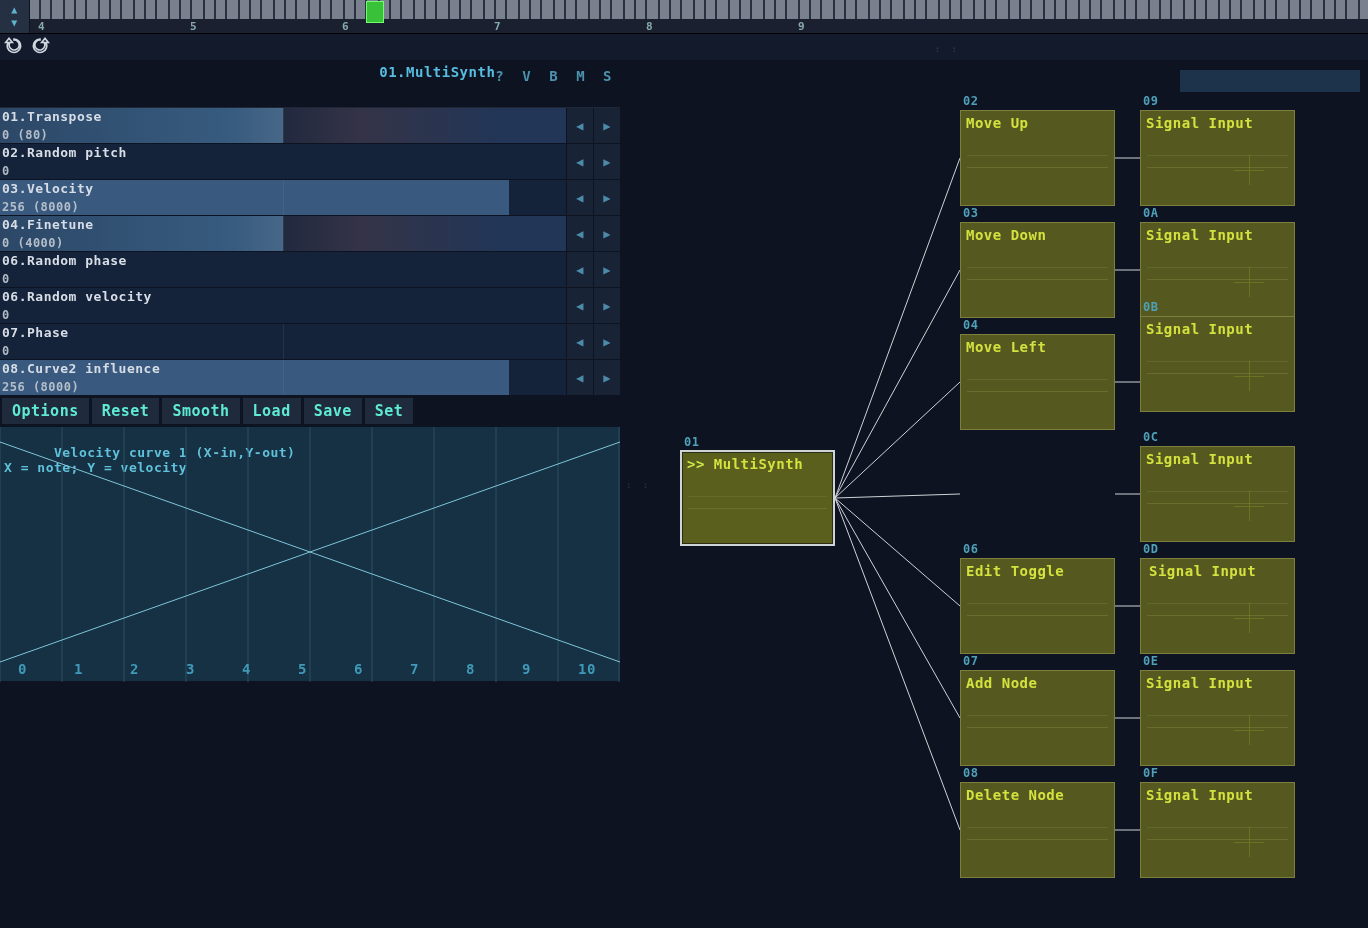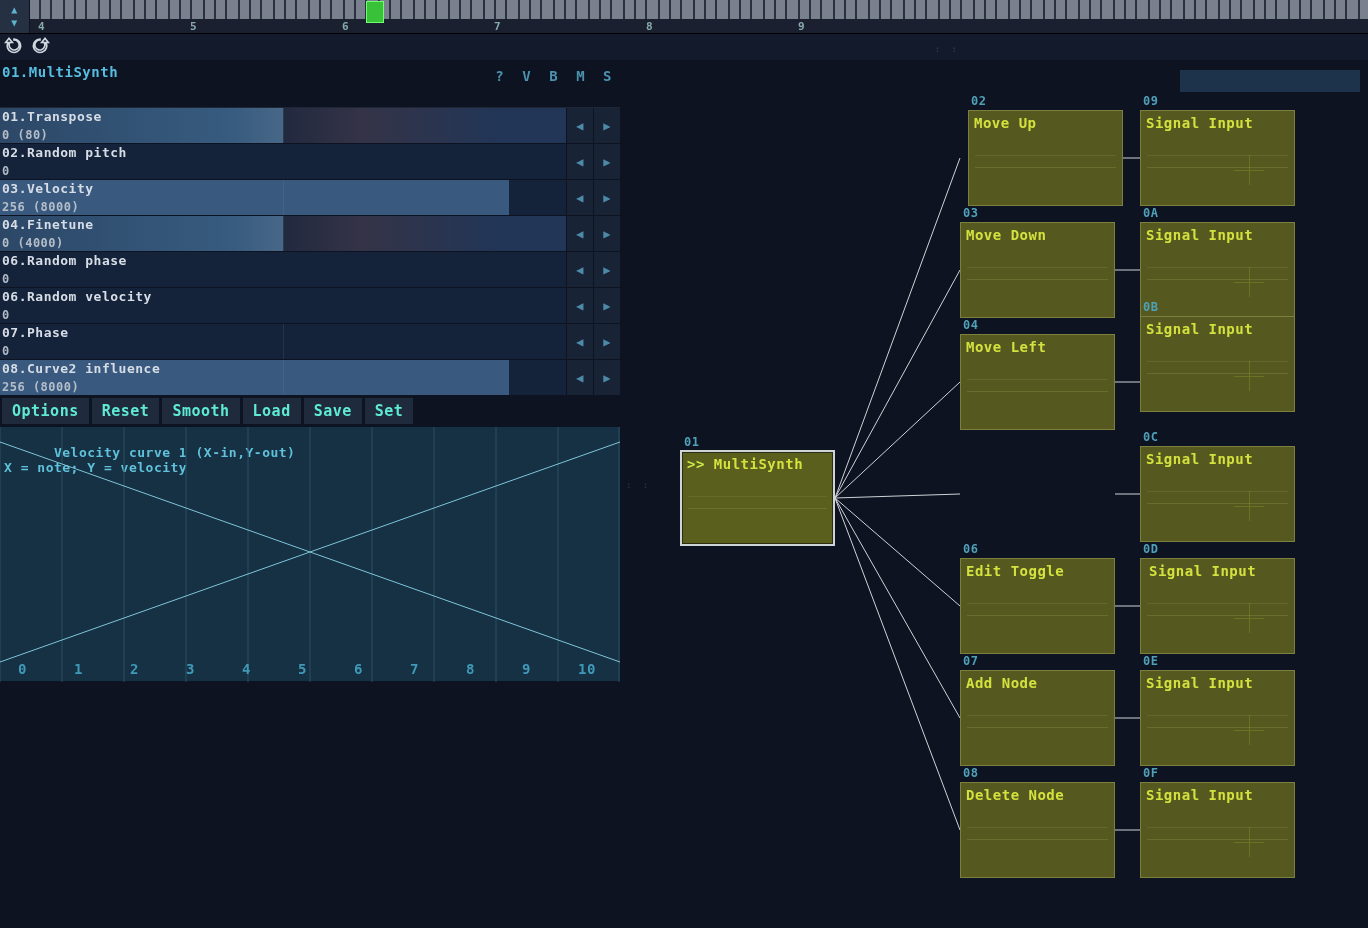--- a/index.html
+++ b/index.html
@@ -44,21 +44,21 @@
     display: flex; align-items: center; padding-left: 4px; gap: 6px;
     background: #121a2c;
   }
   .undo-row svg { width: 20px; height: 20px; }
   .undo-row .far-handle { position: absolute; right: 408px; top: 10px; color: #596; font-size: 9px; letter-spacing: 3px; opacity:.3;}
   .top-right-tab { position: absolute; right: 8px; top: 36px; width: 180px; height: 22px; background: #25415f; opacity:.7;}
 
   
   .left { position: absolute; left: 0; top: 60px; width: 620px; }
   .module-title-row {
-    height: 48px; padding: 4px 8px 0 2px; display: flex; justify-content: space-between; align-items: flex-start;
+    height: 48px; padding: 4px 8px 0 18px; display: flex; justify-content: flex-end; align-items: flex-start;
     border-bottom: 1px solid #1d2738;
   }
   .module-title { color: #57bde0; font-size: 14px; }
   .mt-letters { display: flex; gap: 18px; color: #4b92ad; font-size: 14px; padding-top: 4px; }
   .mt-letters span { cursor: pointer; }
 
   .param-list { }
   .param {
     position: relative; height: 36px; border-bottom: 1px solid #0d1321;
     display: flex; align-items: stretch;
@@ -325,21 +325,21 @@
       <line x1="475" y1="658" x2="500" y2="658"></line>
       <line x1="195" y1="438" x2="320" y2="770"></line>
       <line x1="475" y1="770" x2="500" y2="770"></line>
     </svg>
 <div class="node sel" style="left: 40px; top: 390px;">
       <div class="node-id">01</div>
       <div><span class="multisynth-prefix">&gt;&gt; </span>MultiSynth</div>
       <div class="node-inner-line"></div>
       <div class="node-inner-line2"></div>
     </div>
-    <div class="node" style="left: 328px; top: 50px;">
+    <div class="node" style="left: 320px; top: 50px;">
       <div class="node-id">02</div>
       <div>Move Up</div>
       <div class="node-inner-line"></div>
       <div class="node-inner-line2"></div>
     </div>
     <div class="node" style="left: 320px; top: 162px;">
       <div class="node-id">03</div>
       <div>Move Down</div>
       <div class="node-inner-line"></div>
       <div class="node-inner-line2"></div>

